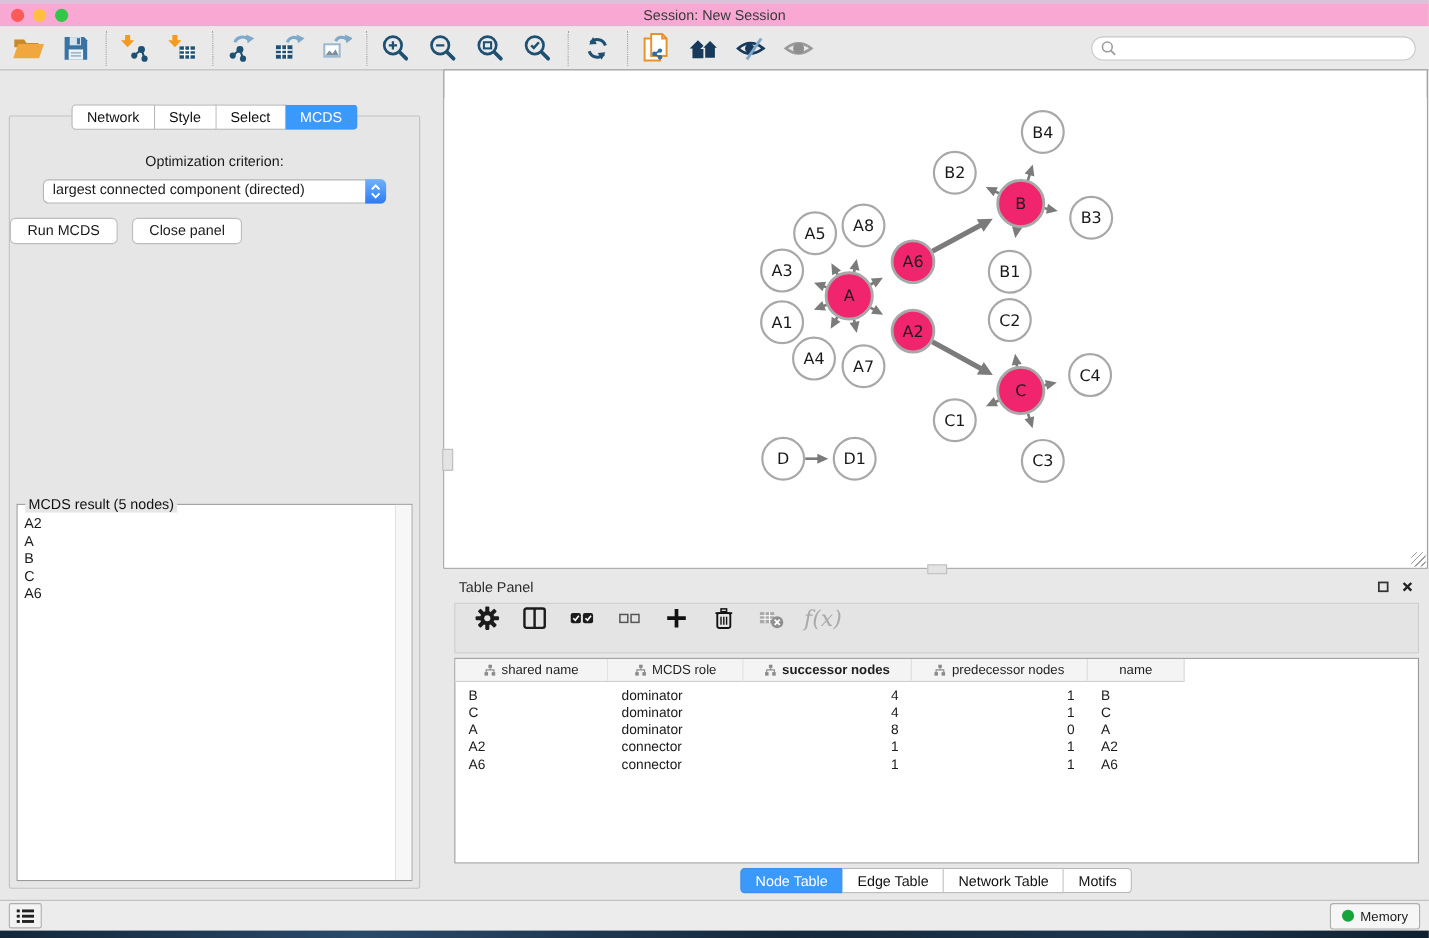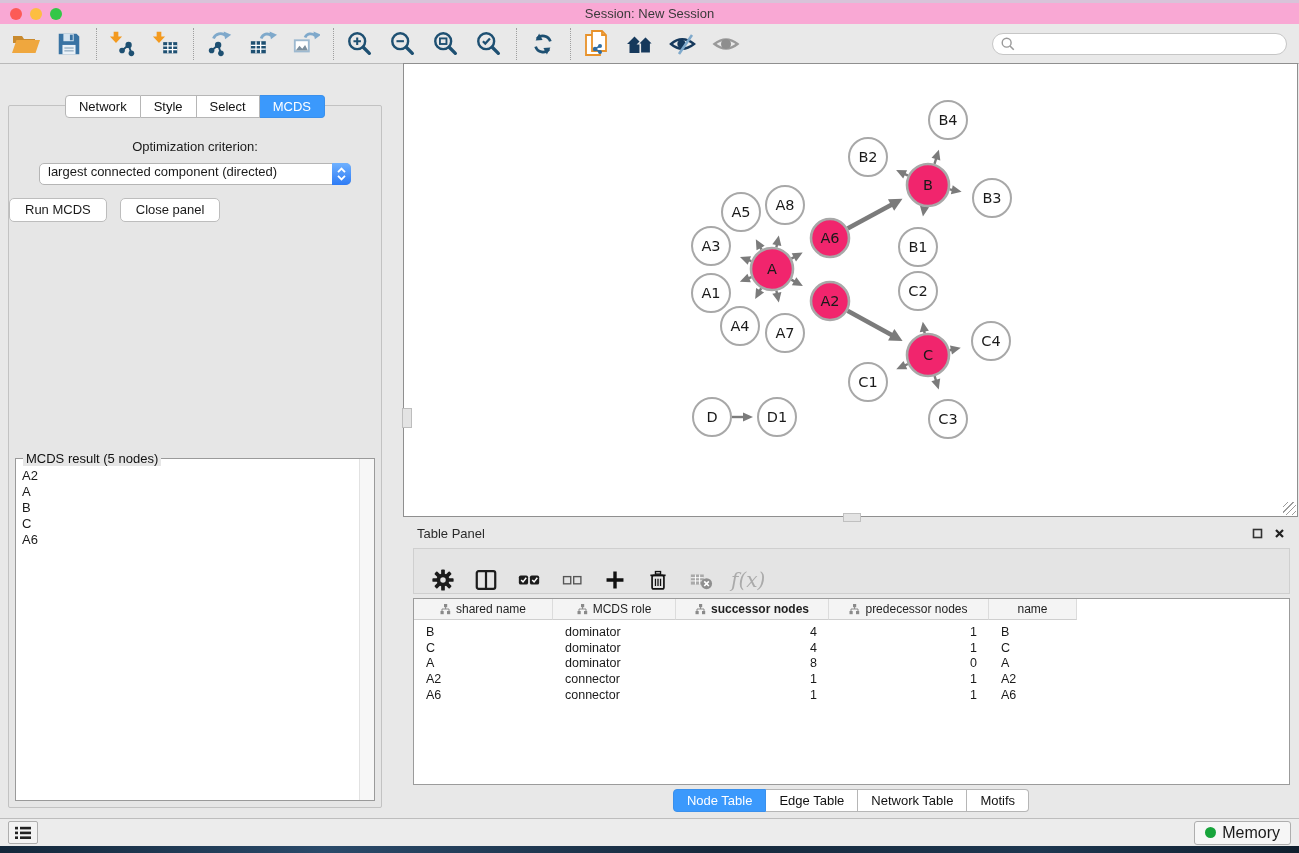--- a/index.html
+++ b/index.html
@@ -58,40 +58,40 @@
   .nw-canvas{position:absolute;top:25px;left:0;right:0;bottom:0;background:#fff}
   .nw-canvas svg{display:block}
   .splitter-left{position:absolute;left:-2px;top:344px;width:8px;height:18px;background:#e3e3e3;border:1px solid #bdbdbd}
   .grip{position:absolute;right:1px;bottom:1px;width:13px;height:13px;
         background:repeating-linear-gradient(135deg,transparent 0 3px,#9c9c9c 3px 4px)}
   .splitter-h{left:843px;top:513px;width:16px;height:7px;background:#e3e3e3;border:1px solid #c0c0c0}
 
   
   .table-panel{left:403px;top:520px;width:896px;height:298px}
   .tp-toolbar{position:absolute;left:10px;width:877px;top:28px;height:46px;background:#e4e4e4;border:1px solid #cfcfcf;
-              display:flex;align-items:flex-end;gap:17px;padding-left:16px;box-sizing:border-box}
+              display:flex;align-items:flex-start;gap:17px;padding-left:16px;box-sizing:border-box}
   .tp-tool{display:flex;align-items:center;justify-content:center;width:26px;height:26px}
   .fx{font-family:"DejaVu Serif",serif;font-style:italic;font-size:20px;color:#aaa;line-height:26px}
   .tp-table{position:absolute;left:10px;top:78px;width:877px;height:187px;background:#fff;border:1px solid #9b9b9b;
             overflow:hidden;box-sizing:border-box}
   .thead{display:flex}
   .th{height:21px;background:#f4f4f4;border-right:1px solid #dcdcdc;border-bottom:1px solid #cfcfcf;font-size:12px;
       color:#1f1f1f;display:flex;align-items:center;justify-content:center;gap:5px;box-sizing:border-box;flex:0 0 auto}
   .tbody{padding-top:4px}
   .tr{display:flex;height:15.7px;align-items:center;font-size:12.5px}
   .td{box-sizing:border-box;padding:0 12px;white-space:nowrap;flex:0 0 auto;overflow:hidden}
   .tp-tabs{position:absolute;left:0;right:0;top:269px;display:flex;justify-content:center}
 
   
   .statusbar{left:0;top:818px;width:1299px;height:28px;background:#ececec;border-top:1px solid #bdbdbd;
              display:flex;align-items:center;box-sizing:border-box;padding:0 8px}
   .sb-left-btn{width:28px;height:21px;border:1px solid #aeaeae;background:#f3f3f3;border-radius:2px;
                display:flex;align-items:center;justify-content:center}
   .memory-btn{margin-left:auto;height:22px;border:1px solid #aeaeae;background:#f6f6f6;border-radius:3px;
-              display:flex;align-items:center;gap:6px;padding:0 10px;font-size:16px}
+              display:flex;align-items:center;gap:6px;padding:0 10px;font-size:12px}
   .memory-dot{width:11px;height:11px;border-radius:50%;background:#17a43b}
   .bottom-strip{left:0;top:846px;width:1299px;height:7px;
                 background:linear-gradient(90deg,#13273a,#2a4a6a 25%,#16293c 55%,#1d3750 80%,#101f2e)}
 </style>
 </head>
 <body>
 
 <div class="abs top-strip"></div>
 <div class="abs titlebar">
   <div class="title-text">Session: New Session</div>

